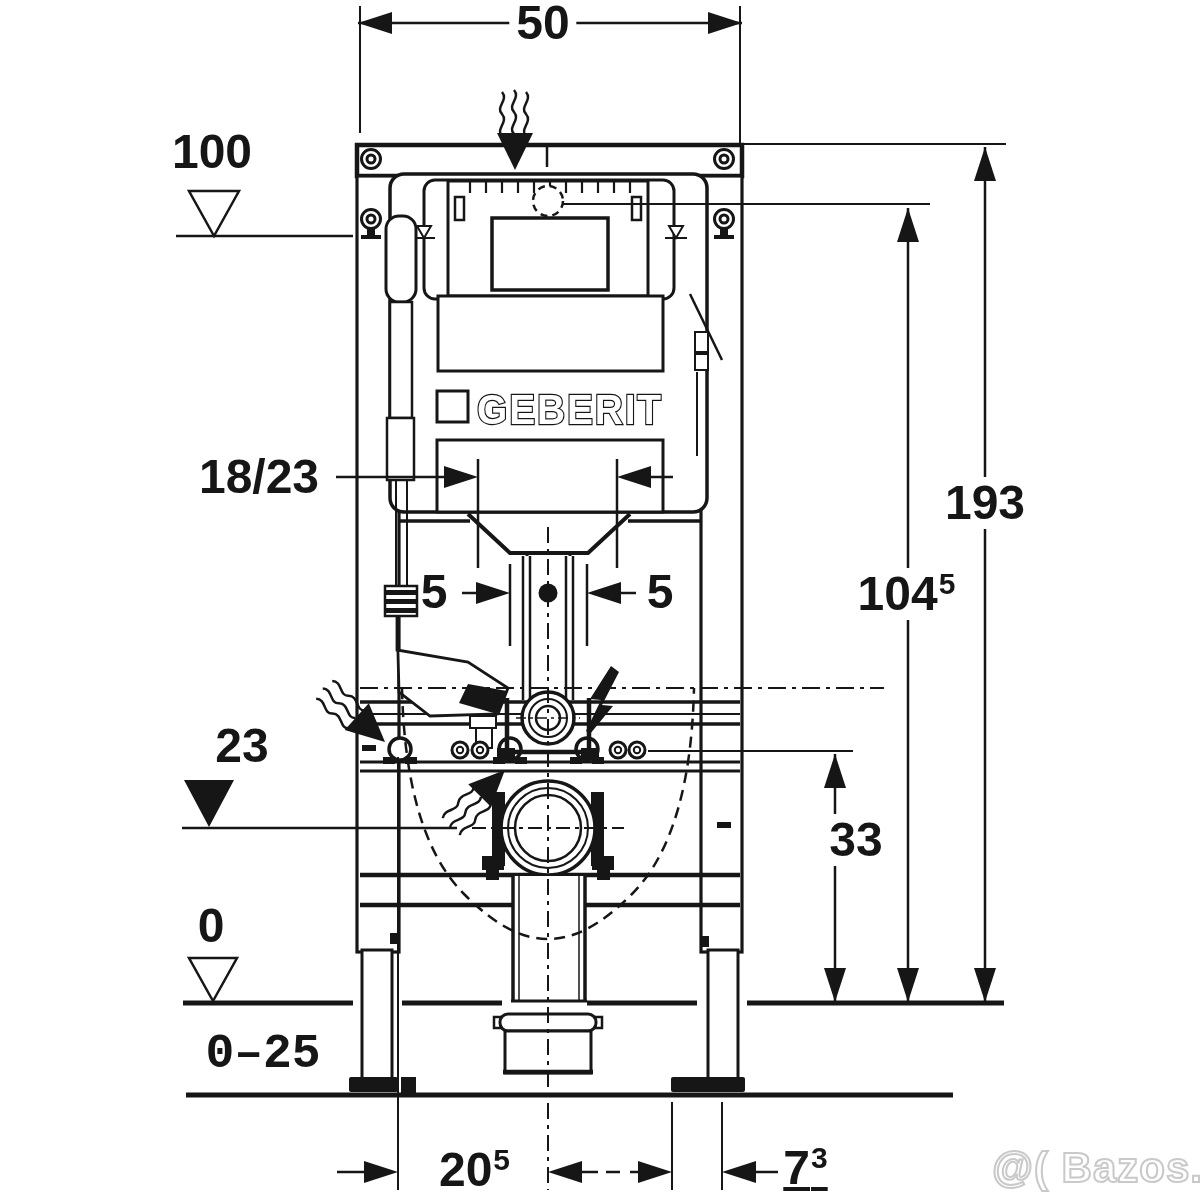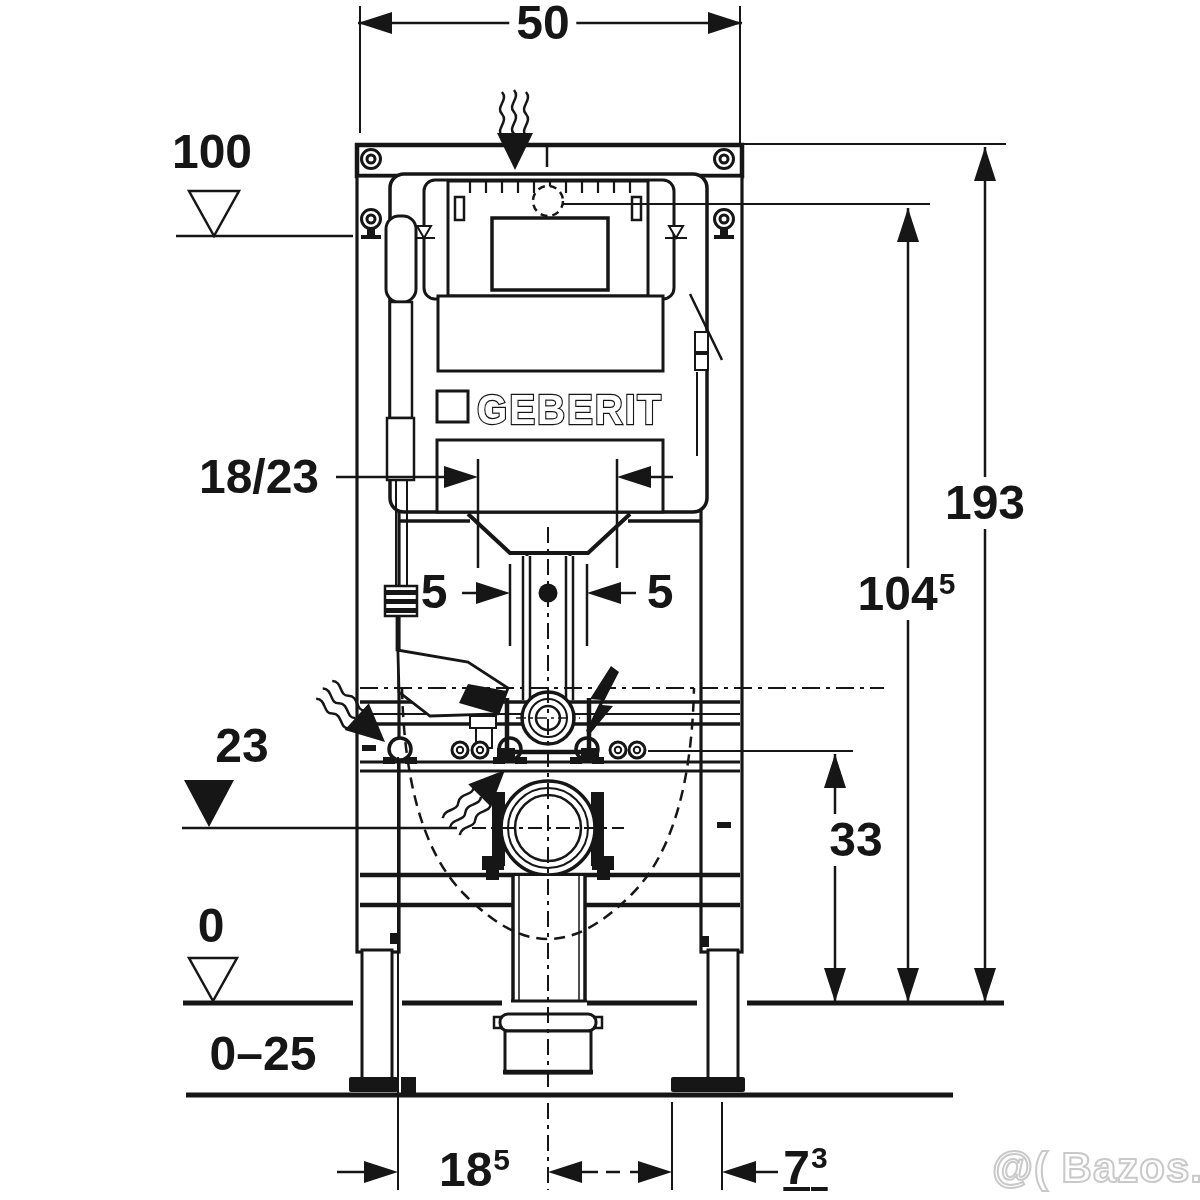--- a/index.html
+++ b/index.html
@@ -334,25 +334,25 @@
 </div>
 <div class="dim-label" style="left:210px;top:746px;margin-left:32px;">
   <span>23</span>
 </div>
 <div class="dim-label bg" style="left:834px;top:840px;margin-left:22px;">
   <span>33</span>
 </div>
 <div class="dim-label" style="left:211px;top:926px;">
   <span>0</span>
 </div>
-<div class="dim-label" style="left:263px;top:1054px;">
+<div class="dim-label" style="left:263px;top:1054px;font-family:Liberation Mono, monospace;">
   <span>0–25</span>
 </div>
 <div class="dim-label" style="left:474px;top:1170px;">
-  <span>18</span><sup>5</sup>
+  <span>20</span><sup>5</sup>
 </div>
 <div class="dim-label" style="left:805px;top:1168px;text-decoration:underline;">
   <span>7</span><sup>3</sup>
 </div>
 
 <div class="watermark">@( Bazos.sk</div>
 
 </div>
 
 </body></html>

